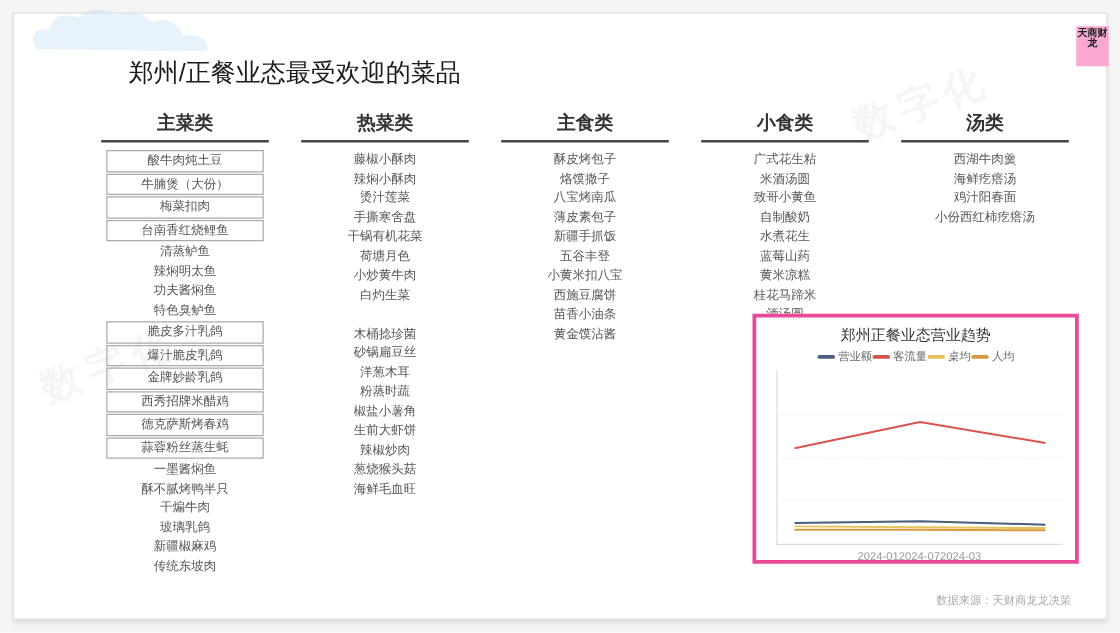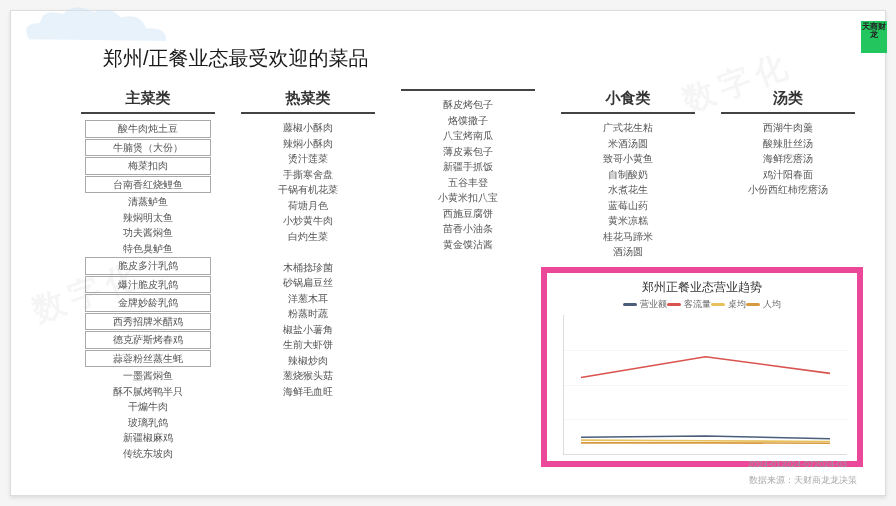--- a/index.html
+++ b/index.html
@@ -1,36 +1,36 @@
 <!DOCTYPE html>
 <html><head>
 <meta charset="utf-8">
 <style>
 *{margin:0;padding:0;box-sizing:border-box}
 body{width:896px;height:506px;background:#f5f5f5;position:relative;font-family:"Microsoft YaHei","SimSun",sans-serif;overflow:hidden}
 .pagewrap{width:876px;height:486px;margin:10px;background:#fff;border:1px solid #ddd;position:relative;box-shadow:0 2px 4px rgba(0,0,0,0.1)}
 .cloud{position:absolute;top:-6px;left:0;width:180px;height:45px;opacity:0.45;pointer-events:none}
 .cloud svg{width:100%;height:100%}
-.logo-corner{position:absolute;top:10px;right:-2px;width:26px;height:32px;background:#22c55e;color:#222;font-size:8px;text-align:center;line-height:1.05;padding:2px 0;font-weight:bold}
+.logo-corner{position:absolute;top:10px;right:-2px;width:26px;height:32px;background:#f9a8d4;color:#222;font-size:8px;text-align:center;line-height:1.05;padding:2px 0;font-weight:bold}
 .title{position:absolute;left:92px;top:34px;font-size:20px;font-weight:normal;color:#1a1a1a}
 .columns{position:absolute;top:78px;left:70px;right:30px;display:flex;gap:26px}
 .col{flex:1 1 130px;text-align:center}
 .col .hdr{font-size:15px;font-weight:bold;color:#333;margin-bottom:4px}
 .col .hline{border-top:2px solid #444;margin-bottom:6px}
 .item{font-size:10px;color:#555;line-height:1.55;white-space:nowrap}
 .boxed{border:1px solid #aaa;margin:1px 4px;padding:0 2px}
-.chart-box{position:absolute;right:22px;bottom:28px;width:322px;height:200px;background:#fff;border:6px solid #ec4899}
+.chart-box{position:absolute;right:22px;bottom:44px;width:261px;height:200px;background:#fff;border:3px solid #ec4899}
 .chart-title{text-align:center;font-size:12px;padding:6px 0 2px;color:#333}
 .legend{display:flex;justify-content:center;gap:0;font-size:9px;color:#666;margin-bottom:4px}
 .legend span{display:flex;align-items:center;gap:3px}
 .lg-sw{width:14px;height:2.5px;display:inline-block;border-radius:2px}
 .plot{position:relative;height:140px;margin:0 10px 0 16px;border-left:1px solid #ddd;border-bottom:1px solid #ddd}
 .plot .grid{position:absolute;left:0;right:0;border-top:1px dotted #eee}
 .plot svg{position:absolute;inset:0;width:100%;height:100%}
-.xticks{display:flex;justify-content:flex-end;font-size:9px;color:#999;margin-top:4px;padding:0 10px 0 16px}
+.xticks{display:flex;justify-content:center;font-size:9px;color:#999;margin-top:4px;padding:0 10px 0 16px}
 .footer-src{position:absolute;right:28px;bottom:8px;font-size:9px;color:#aaa}
 .wm{position:absolute;font-size:32px;color:rgba(0,0,0,0.04);transform:rotate(-20deg);pointer-events:none;font-weight:bold;letter-spacing:6px}
 </style>
 </head>
 <body>
 
 <div class="pagewrap">
   <div class="cloud">
     <svg viewBox="0 0 180 50">
         <path d="M10 38 Q0 20 22 20 Q25 3 48 10 Q60 -4 82 8 Q100 0 112 14 Q134 8 140 26 Q164 24 162 40 Z" fill="#cde4f7"></path>
@@ -83,20 +83,21 @@
         <div class="item">砂锅扁豆丝</div>
         <div class="item">洋葱木耳</div>
         <div class="item">粉蒸时蔬</div>
         <div class="item">椒盐小薯角</div>
         <div class="item">生前大虾饼</div>
         <div class="item">辣椒炒肉</div>
         <div class="item">葱烧猴头菇</div>
         <div class="item">海鲜毛血旺</div>
       </div>
       <div class="col">
+        <div class="hdr">主食类</div>
         <div class="hline"></div>
         <div class="item">酥皮烤包子</div>
         <div class="item">烙馍撒子</div>
         <div class="item">八宝烤南瓜</div>
         <div class="item">薄皮素包子</div>
         <div class="item">新疆手抓饭</div>
         <div class="item">五谷丰登</div>
         <div class="item">小黄米扣八宝</div>
         <div class="item">西施豆腐饼</div>
         <div class="item">苗香小油条</div>
@@ -112,21 +113,20 @@
         <div class="item">水煮花生</div>
         <div class="item">蓝莓山药</div>
         <div class="item">黄米凉糕</div>
         <div class="item">桂花马蹄米</div>
         <div class="item">酒汤圆</div>
       </div>
       <div class="col">
         <div class="hdr">汤类</div>
         <div class="hline"></div>
         <div class="item">西湖牛肉羹</div>
-        <div class="item">酸辣肚丝汤</div>
         <div class="item">海鲜疙瘩汤</div>
         <div class="item">鸡汁阳春面</div>
         <div class="item">小份西红柿疙瘩汤</div>
       </div>
     </div>
 
   <div class="chart-box">
     <div class="chart-title">郑州正餐业态营业趋势</div>
     <div class="legend" id="legend">
         <span><i class="lg-sw" style="background: rgb(74, 93, 122);"></i>营业额</span>

